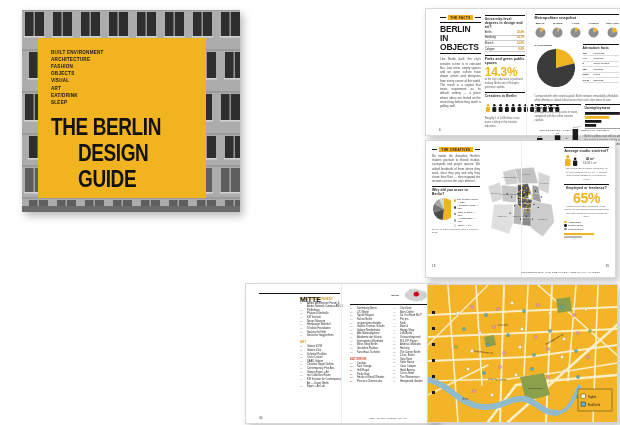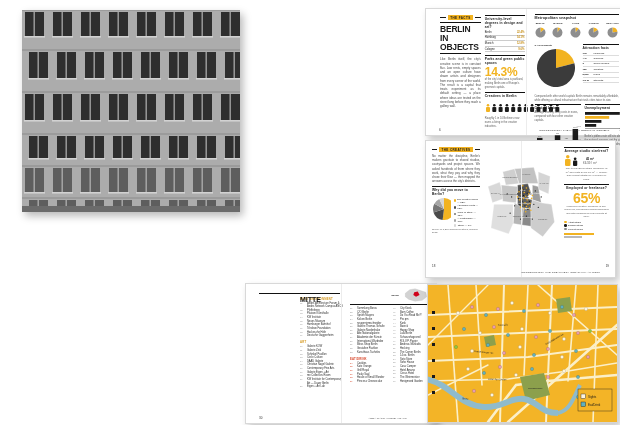--- a/index.html
+++ b/index.html
@@ -231,20 +231,36 @@
         <rect x="146" y="202" width="21" height="1.6" fill="#D8D8D8" opacity="0.85"></rect>
         <rect x="155.5" y="190" width="1.4" height="12" fill="#BDBDBD" opacity="0.8"></rect>
         <rect x="175" y="190" width="19" height="12" fill="#5E5E5E"></rect>
         <rect x="174" y="202" width="21" height="1.6" fill="#D8D8D8" opacity="0.85"></rect>
         <rect x="183.5" y="190" width="1.4" height="12" fill="#BDBDBD" opacity="0.8"></rect>
         <rect x="203" y="190" width="19" height="12" fill="#5E5E5E"></rect>
         <rect x="202" y="202" width="21" height="1.6" fill="#D8D8D8" opacity="0.85"></rect>
         <rect x="211.5" y="190" width="1.4" height="12" fill="#BDBDBD" opacity="0.8"></rect>
         <rect x="0" y="196" width="218" height="6" fill="#6B6B6B"></rect>
       </svg>
+    <div class="cover-box">
+      <div class="cover-cats">
+          <div>BUILT ENVIRONMENT</div>
+          <div>ARCHITECTURE</div>
+          <div>FASHION</div>
+          <div>OBJECTS</div>
+          <div>VISUAL</div>
+          <div>ART</div>
+          <div>EAT/DRINK</div>
+          <div>SLEEP</div>
+        </div>
+      <div class="cover-title">
+        <div>THE BERLIN</div>
+        <div class="l2">DESIGN GUIDE</div>
+      </div>
+    </div>
   </div>
 
   <div class="spread sp1">
     <div class="pg pgL">
       <div class="colA">
         <div class="tab-row">
             <span class="ln"></span>
           <span class="tab">THE FACTS</span>
         <span class="ln"></span>
           </div>

